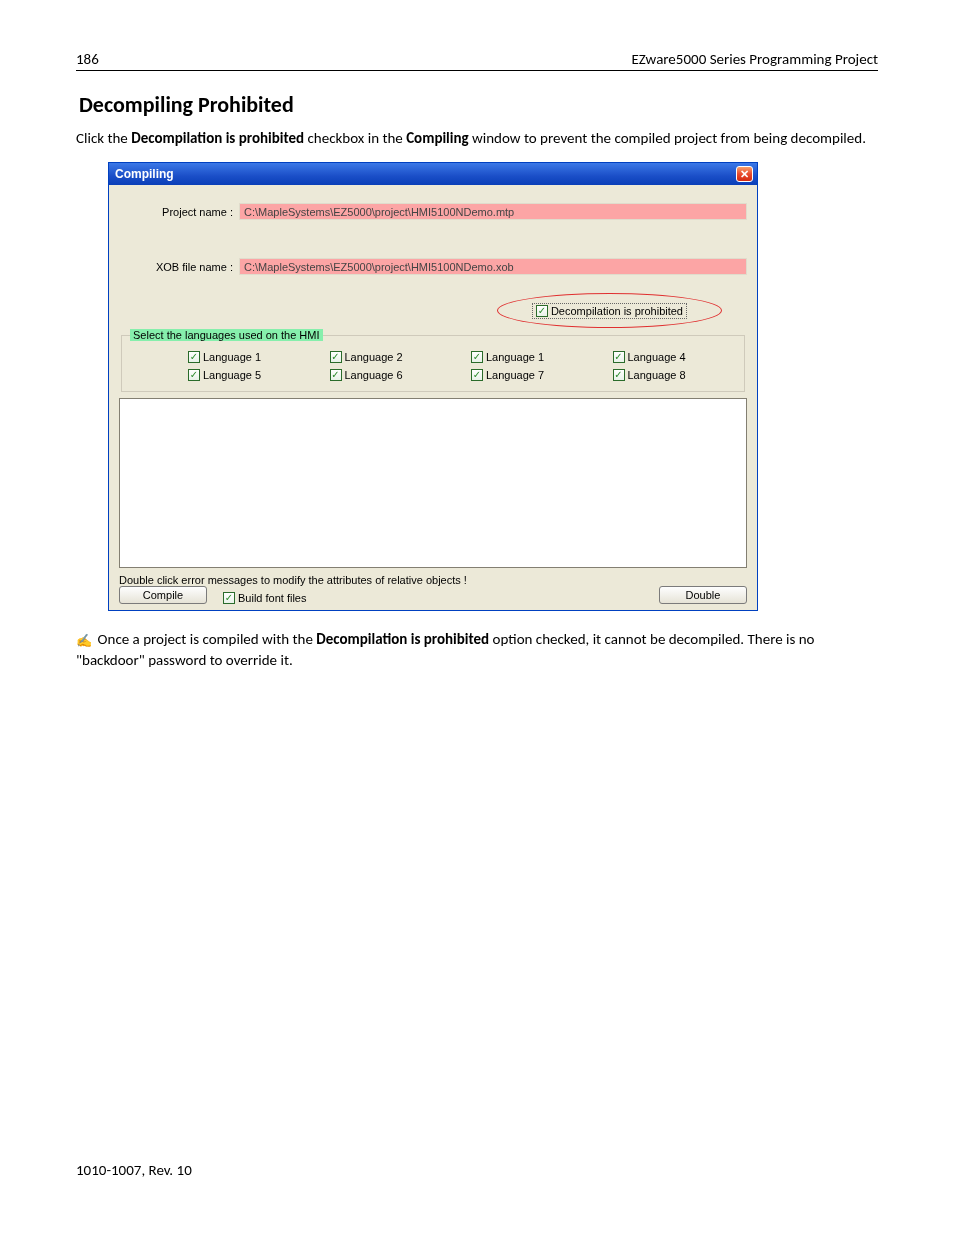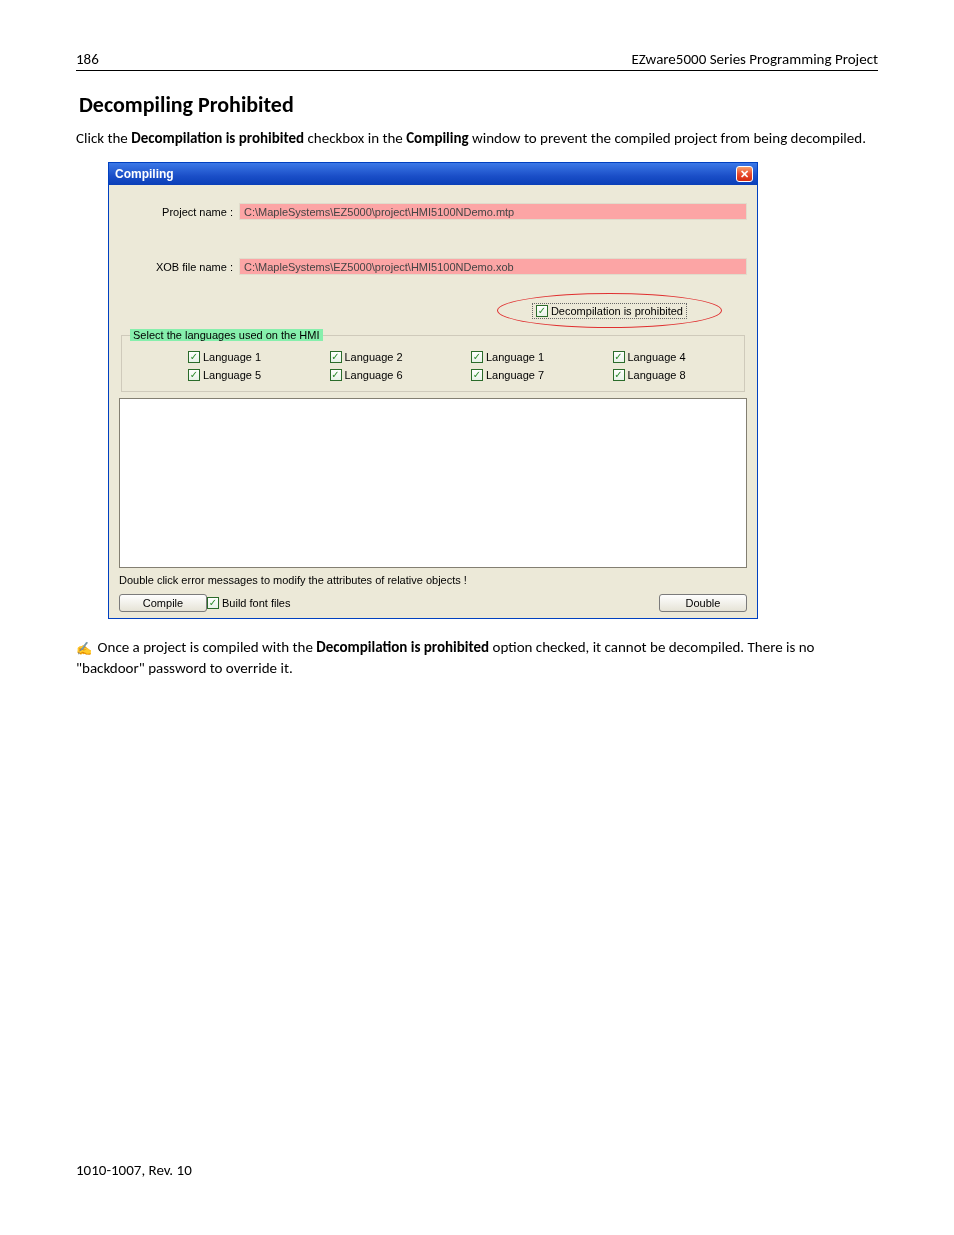--- a/index.html
+++ b/index.html
@@ -177,23 +177,23 @@
     background: #fff;
     height: 170px;
     margin-top: 6px;
   }
   .dbl-click-msg {
     margin-top: 6px;
     color: #000;
   }
   .dialog-footer {
     display: flex;
-    align-items: center;
-    margin-top: 8px;
-    gap: 0;
+    align-items: flex-end;
+    margin-top: 0;
+    gap: 16px;
   }
   .win-btn {
     border: 1px solid #7b7b7b;
     border-radius: 3px;
     background: linear-gradient(to bottom, #fefefe, #e6e3d6);
     padding: 2px 0;
     width: 88px;
     text-align: center;
     font-size: 11px;
   }

